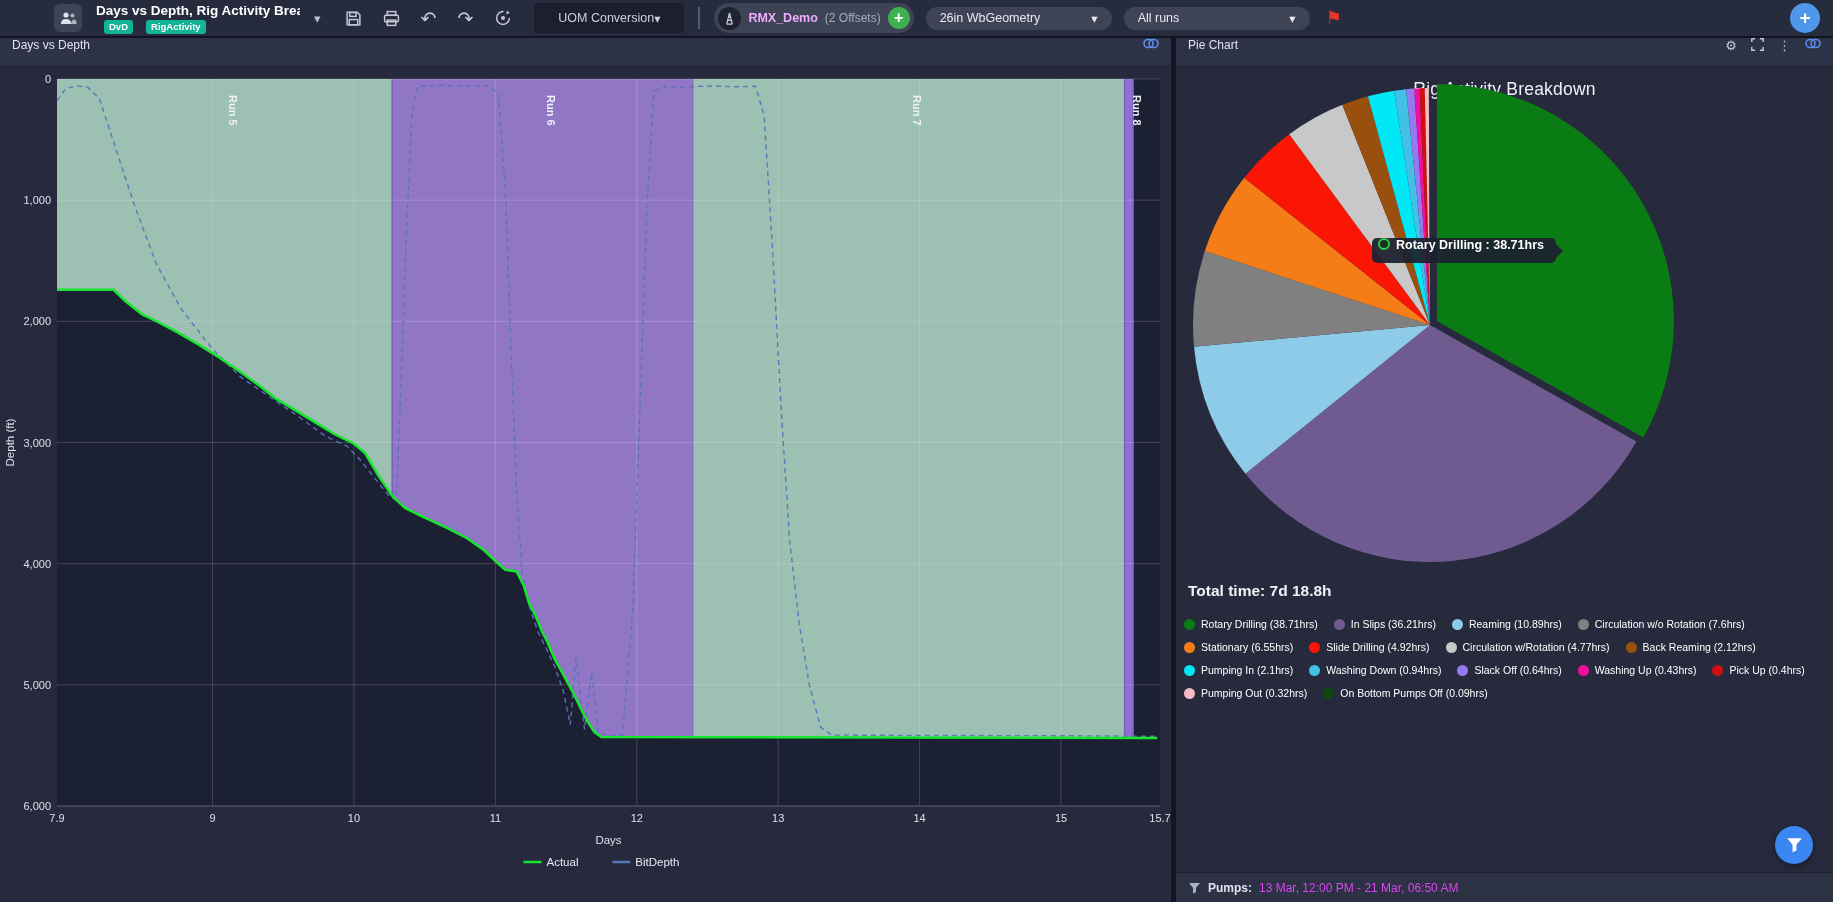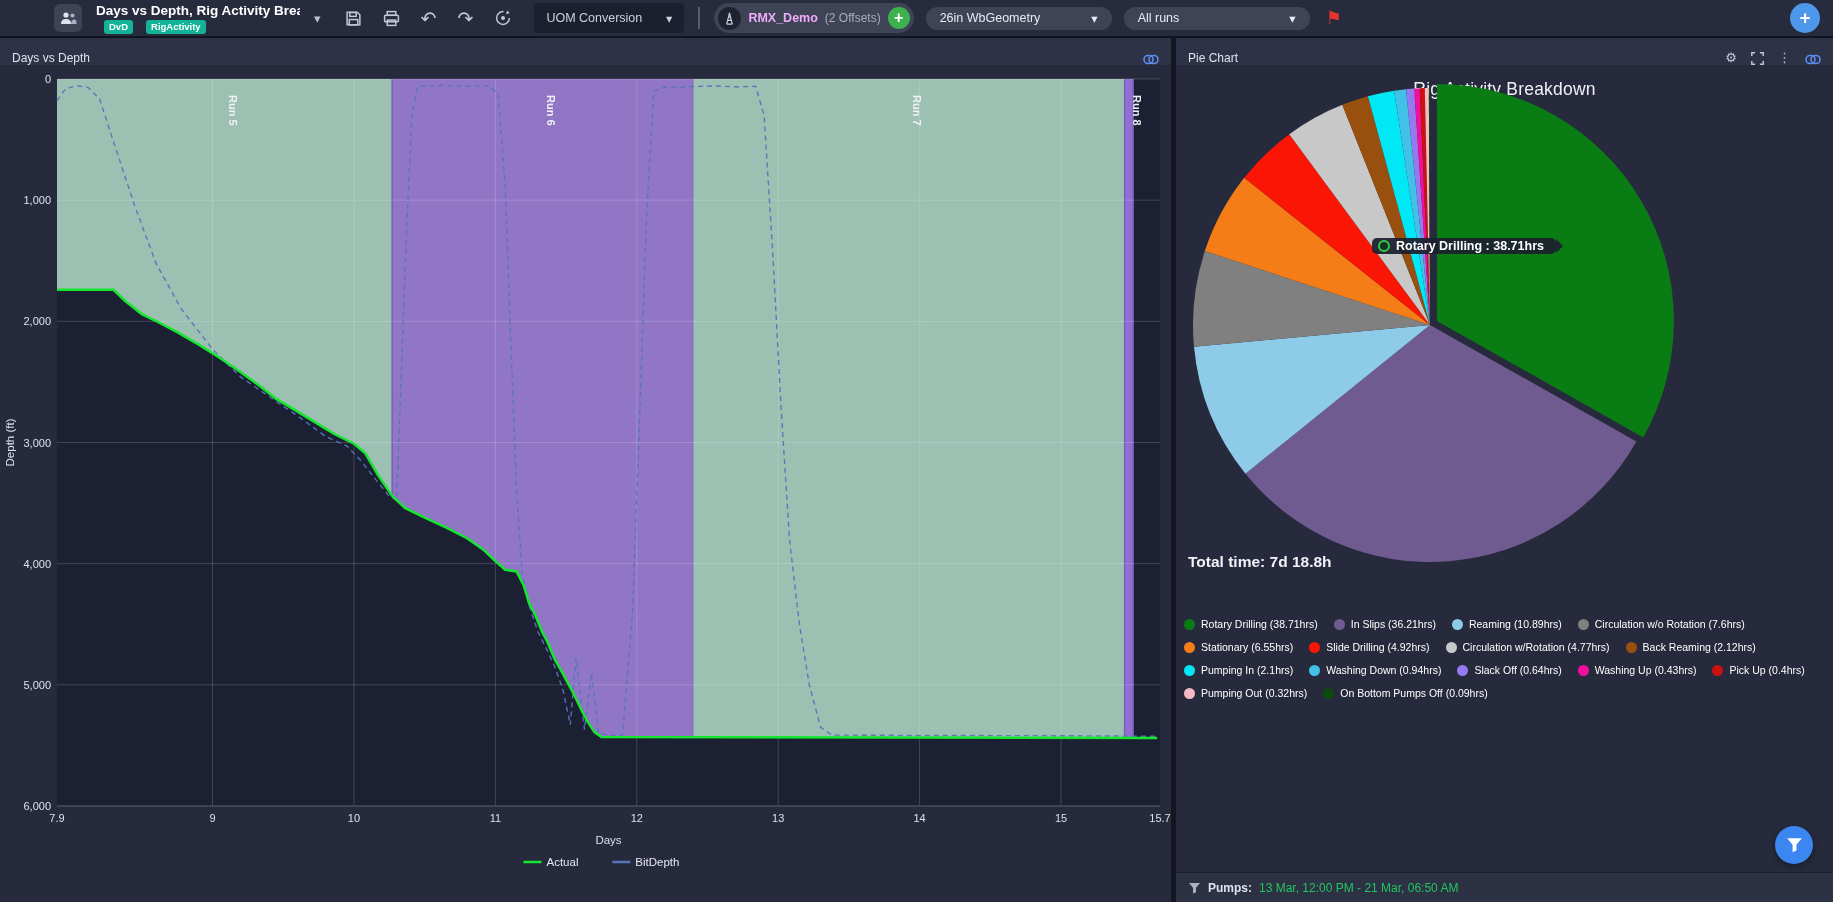--- a/index.html
+++ b/index.html
@@ -12,21 +12,21 @@
     align-items:center; justify-content:center; flex:none; cursor:pointer; }
   .tb-titlebox { margin-left:14px; width:204px; flex:none; }
   .tb-title { color:#ffffff; font-size:13.5px; font-weight:700; white-space:nowrap; overflow:hidden; }
   .tb-chips { display:flex; gap:5px; margin-top:2px; }
   .chip { background:#13b398; color:#fff; font-size:9.5px; font-weight:700; padding:1.5px 5px;
     border-radius:3px; line-height:11px;margin-left:8px; }
   .tb-chevron { color:#b9bfcf; font-size:13px; margin-left:14px; cursor:pointer; }
   .tb-icons { display:flex; align-items:center; gap:21px; margin-left:24px; }
   .tb-icon { color:#c3c8d6; font-size:17px; line-height:17px; cursor:pointer; display:flex; align-items:center; }
   .uom-pill { margin-left:22px; background:#1b1f2e; border-radius:4px; height:30px; width:150px;
-    display:flex; align-items:center; justify-content:space-between; padding:0 12px; cursor:pointer; }
+    display:flex; align-items:center; justify-content:center; padding:0 12px; cursor:pointer; }
   .uom-pill span { color:#ccd1de; font-size:12.5px; }
   .tb-divider { width:2px; height:22px; background:#565c72; margin:0 14px; }
   .rmx-pill { background:#3e4456; border-radius:16px; height:30px; display:flex; align-items:center;
     padding:0 4px 0 4px; gap:7px; cursor:pointer; }
   .rig-circle { width:23px; height:23px; border-radius:50%; background:#1e2332; display:flex;
     align-items:center; justify-content:center; }
   .rmx-name { color:#f0abfc; font-weight:700; font-size:12.5px; }
   .rmx-offsets { color:#a6adbf; font-size:12px; }
   .plus-circle { width:22px; height:22px; border-radius:50%; background:#3db14d; color:#fff;
     display:flex; align-items:center; justify-content:center; font-size:16px; font-weight:700; cursor:pointer; }
@@ -36,47 +36,47 @@
   .chev { color:#c3c8d6; font-size:12px; }
   .tb-flag { color:#e3342e; font-size:18px; margin-left:16px; cursor:pointer; }
   .tb-spacer { flex:1; }
   .fab-add { width:30px; height:30px; border-radius:50%; background:#4e97ea; color:#fff; font-size:19px;
     font-weight:700; display:flex; align-items:center; justify-content:center; margin-right:13px; cursor:pointer; }
   
   .workspace { position:absolute; top:38px; left:0; width:1833px; height:864px; display:flex; gap:5px; }
   .panel { background:#262a3c; height:864px; display:flex; flex-direction:column; }
   .panel-left { width:1171px; flex:none; }
   .panel-right { flex:1; position:relative;border-radius:19px; }
-  .panel-head { height:27px; background:#2d3246; display:flex; align-items:flex-end; padding:0 12px;
+  .panel-head { height:27px; background:#2d3246; display:flex; align-items:flex-start; padding:0 12px;
     gap:14px; flex:none; }
   .panel-head .ph-title { color:#dfe3ee; font-size:12px; }
   .ph-spacer { flex:1; }
   .ph-icon { color:#c3c8d6; font-size:13px; cursor:pointer; display:flex; align-items:center; }
   .chart-body { position:relative; flex:1; }
   svg text { font-family:"Liberation Sans", sans-serif; }
   
   .pie-title { text-align:center; margin-top:14px; color:#eef0f5; font-size:17.5px; letter-spacing:.2px; }
   #pie-svg { position:absolute; left:0; top:40px; }
-  .pie-tooltip { position:absolute; left:196px; top:200px; height:16px; background:rgba(28,32,46,.93);
-    border-radius:5px; display:flex; align-items:center; gap:6px; padding:0 12px 0 6px; z-index:5; }
+  .pie-tooltip { position:absolute; left:196px; top:200px; height:25px; background:rgba(28,32,46,.93);
+    border-radius:5px; display:flex; align-items:flex-start; gap:6px; padding:0 12px 0 6px; z-index:5; }
   .pie-tooltip:after { content:""; position:absolute; left:100%; top:50%; margin-top:-7px;
     border:7px solid transparent; border-left-color:rgba(28,32,46,.93); }
   .tt-marker { width:12px; height:12px; border-radius:50%; border:2.5px solid #35c948;
     background:rgba(10,60,16,.55); flex:none; }
   .pie-tooltip span { color:#fff; font-size:12.5px; font-weight:700; white-space:nowrap; }
-  .total-time { position:absolute; left:12px; top:515px; color:#f0f2f6; font-size:15.5px; font-weight:600; }
+  .total-time { position:absolute; left:12px; top:544px; color:#f0f2f6; font-size:15.5px; font-weight:600; }
   .pie-legend { position:absolute; left:8px; right:8px; top:580px; display:flex; flex-wrap:wrap;
     column-gap:16px; row-gap:11px; align-items:center; }
   .pl-item { display:flex; align-items:center; gap:6px; white-space:nowrap; cursor:pointer; }
   .pl-dot { width:11px; height:11px; border-radius:50%; flex:none; }
   .pl-item span { color:#ffffff; font-size:10.5px; }
   .date-bar { position:absolute; left:0; right:0; bottom:0; height:30px; background:#2c3144;
     border-top:1px solid #1d2030; display:flex; align-items:center; gap:7px; padding-left:12px; }
   .date-label { color:#dfe3ee; font-size:12px; font-weight:700; }
-  .date-value { color:#22c55e; font-size:12px; }
+  .date-value { color:#d946ef; font-size:12px; }
   .fab-filter { position:absolute; right:20px; bottom:38px; width:38px; height:38px; border-radius:50%;
     background:#3b86f0; display:flex; align-items:center; justify-content:center; cursor:pointer;
     box-shadow:0 2px 6px rgba(0,0,0,.4); z-index:6; }
 </style>
 </head>
 <body>
 
 <div class="toolbar">
   <div class="tb-avatar">
     <svg width="17" height="14" viewBox="0 0 17 14">

